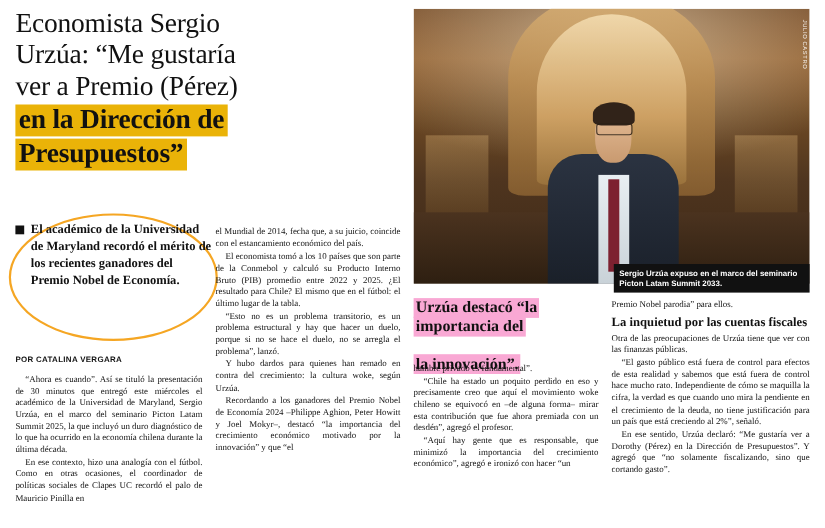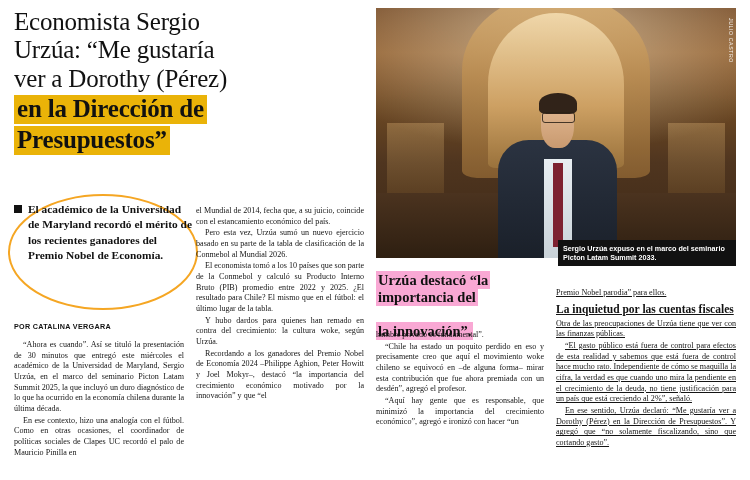--- a/index.html
+++ b/index.html
@@ -109,21 +109,21 @@
   .col p {
     margin: 0 0 1px 0;
     text-indent: 9px;
   }
   .col p.noindent {
     text-indent: 0;
   }
   .col-1 { left: 14px;  top: 340px; width: 170px; }
   .col-2 { left: 196px; top: 206px; width: 168px; }
   .col-3 { left: 376px; top: 330px; width: 168px; }
-  .col-4 { left: 556px; top: 288px; width: 180px; text-decoration: underline; }
+  .col-4 { left: 556px; top: 272px; width: 180px; }
 
   
   .pullquote {
     position: absolute;
     left: 376px;
     top: 272px;
     width: 172px;
     font-family: "Liberation Serif", serif;
     font-size: 14.5px;
     line-height: 1.17;
@@ -291,21 +291,21 @@
 </style>
 </head>
 <body>
 
 <div class="page">
 
   <div class="headline-area">
     <h1 class="headline">
       <span class="hl-line">Economista Sergio</span>
       <span class="hl-line">Urzúa: “Me gustaría</span>
-      <span class="hl-line">ver a Dorothy (Pérez)</span>
+      <span class="hl-line">ver a Premio (Pérez)</span>
       <span class="hl-line"><span class="hl-hi">en la Dirección de</span></span>
       <span class="hl-line"><span class="hl-hi">Presupuestos”</span></span>
     </h1>
   </div>
 
   <div class="lead-wrap">
     <div class="lead-oval"></div>
     <div class="lead-text">
       <span class="lead-square"></span>
       <span>El académico de la Universidad de Maryland recordó el mérito de los recientes ganadores del Premio Nobel de Economía.</span>
@@ -314,22 +314,22 @@
 
   <div class="byline">POR CATALINA VERGARA</div>
 
   <div class="col col-1">
     <p>“Ahora es cuando”. Así se tituló la presentación de 30 minutos que entregó este miércoles el académico de la Universidad de Maryland, Sergio Urzúa, en el marco del seminario Picton Latam Summit 2025, la que incluyó un duro diagnóstico de lo que ha ocurrido en la economía chilena durante la última década.</p>
     <p>En ese contexto, hizo una analogía con el fútbol. Como en otras ocasiones, el coordinador de políticas sociales de Clapes UC recordó el palo de Mauricio Pinilla en</p>
   </div>
 
   <div class="col col-2">
     <p class="noindent">el Mundial de 2014, fecha que, a su juicio, coincide con el estancamiento económico del país.</p>
-    <p>Pero esta vez, Urzúa sumó un nuevo ejercicio basado en su parte de la tabla de clasificación de la Conmebol al Mundial 2026.</p>
     <p>El economista tomó a los 10 países que son parte de la Conmebol y calculó su Producto Interno Bruto (PIB) promedio entre 2022 y 2025. ¿El resultado para Chile? El mismo que en el fútbol: el último lugar de la tabla.</p>
+    <p>“Esto no es un problema transitorio, es un problema estructural y hay que hacer un duelo, porque si no se hace el duelo, no se arregla el problema”, lanzó.</p>
     <p>Y hubo dardos para quienes han remado en contra del crecimiento: la cultura woke, según Urzúa.</p>
     <p>Recordando a los ganadores del Premio Nobel de Economía 2024 –Philippe Aghion, Peter Howitt y Joel Mokyr–, destacó “la importancia del crecimiento económico motivado por la innovación” y que “el</p>
   </div>
 
   <div class="pullquote">
     <span class="pq-hi">Urzúa destacó “la</span><br>
     <span class="pq-hi">importancia del</span><br>
     <br>
     <span class="pq-hi">la innovación”.</span>
   </div>

